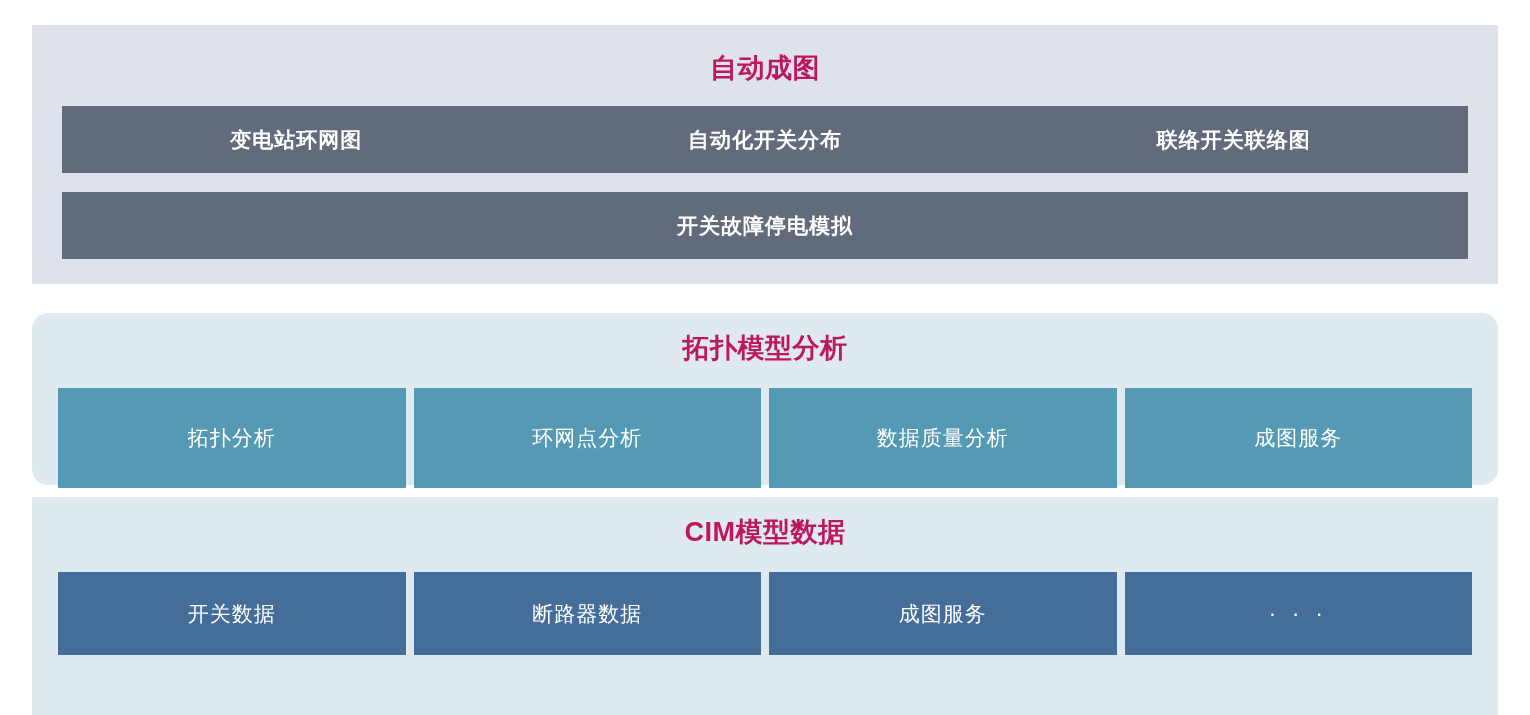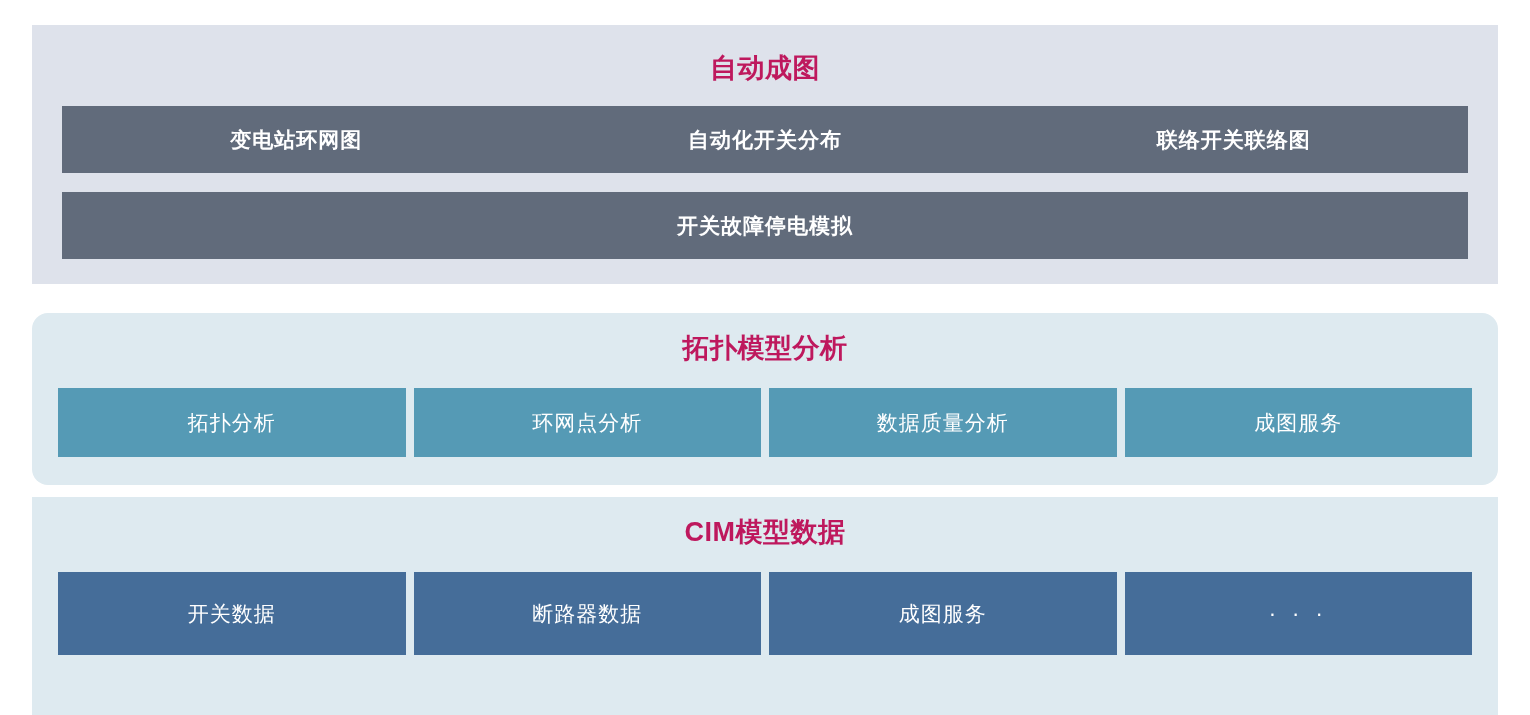--- a/index.html
+++ b/index.html
@@ -90,21 +90,21 @@
     line-height: 27px;
     padding-top: 22px;
   }
   #sec-topology .tile-row {
     padding: 0 26px;
     gap: 8px;
     margin-top: 26px;
   }
   #sec-topology .tile {
     flex: 1 1 0;
-    height: 69px;
+    height: 100px;
     background: #559ab5;
     font-size: 21px;
     font-weight: normal;
     letter-spacing: 1px;
   }
 
   
   #sec-cim {
     left: 32px;
     top: 497px;

